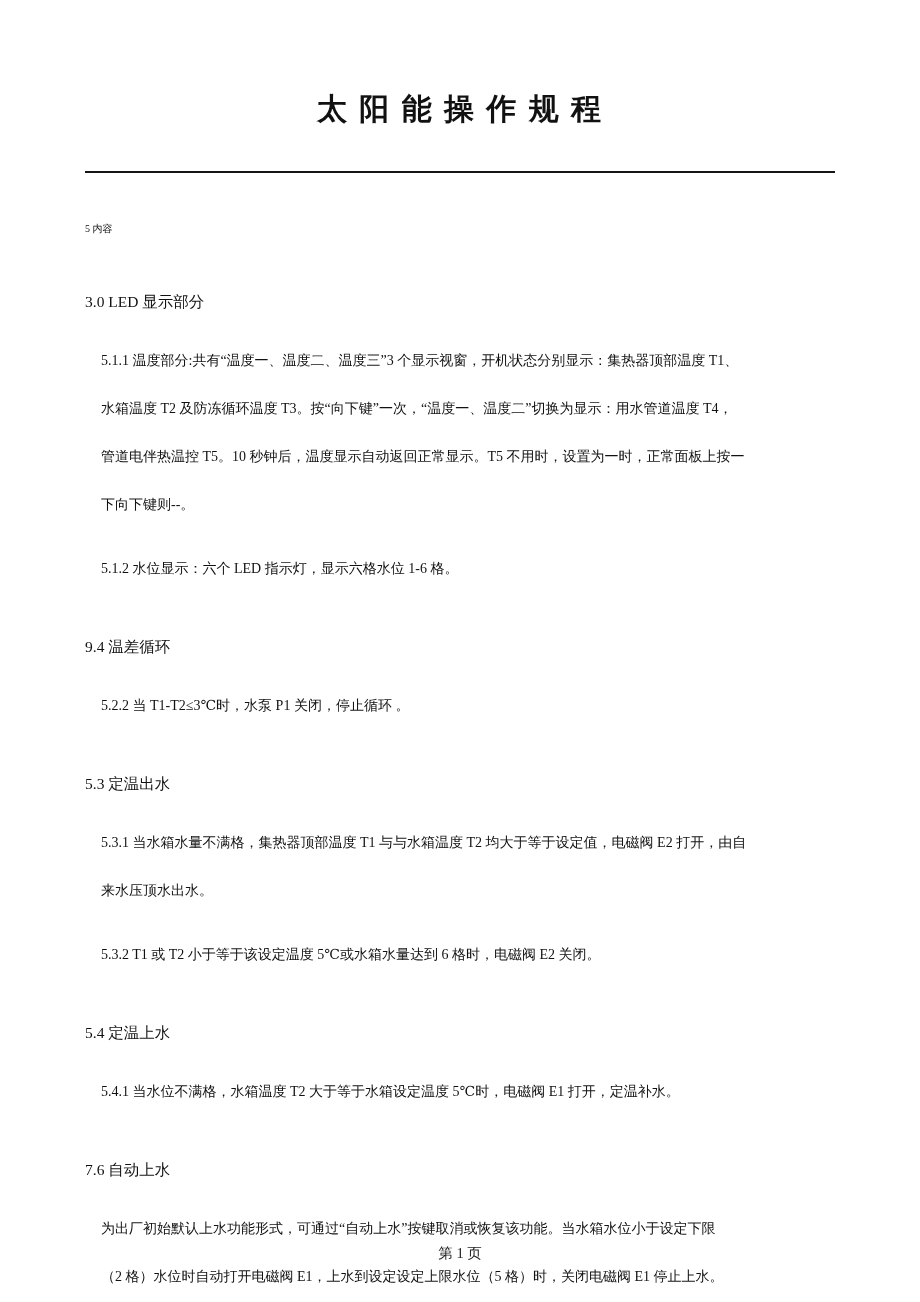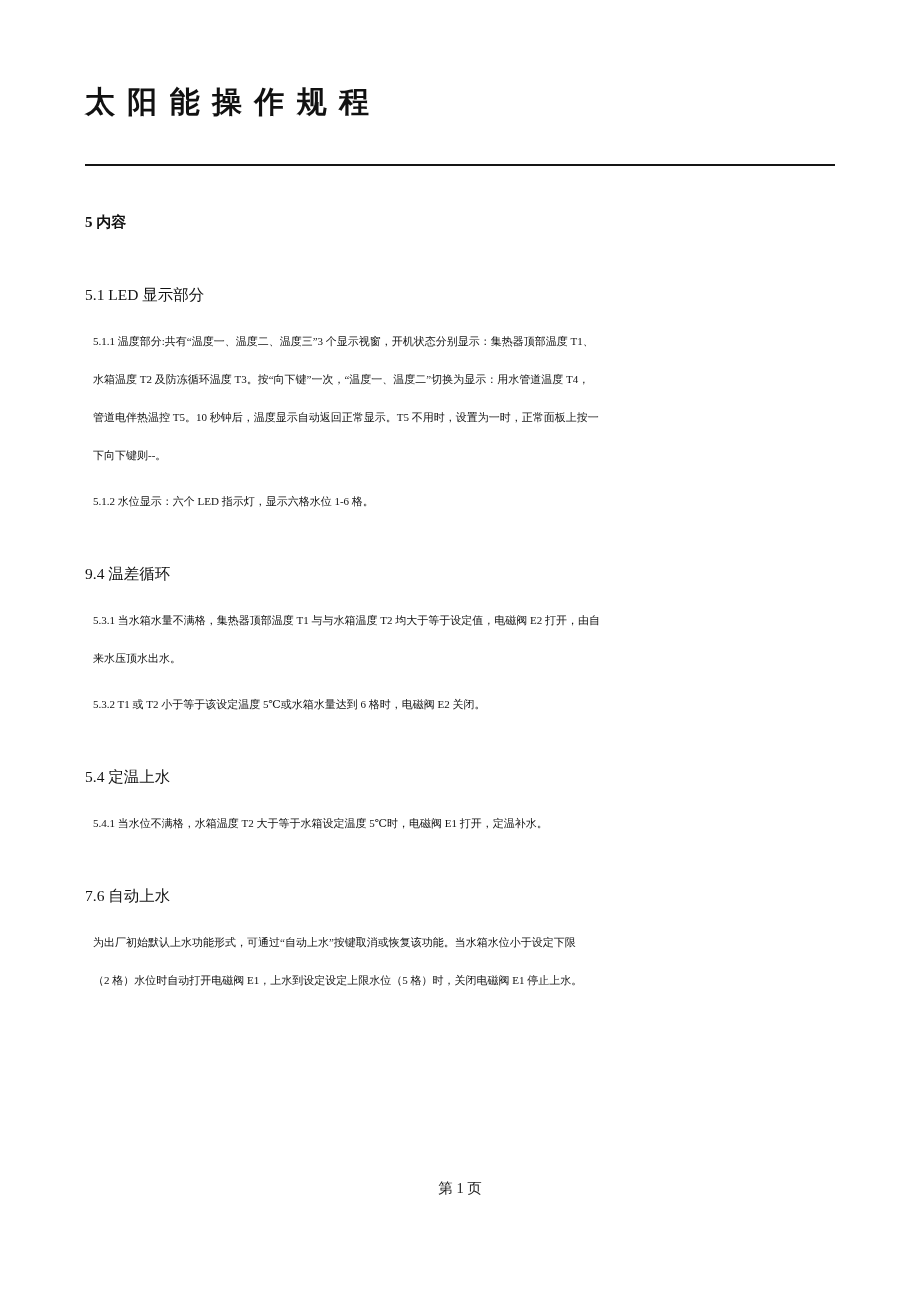--- a/index.html
+++ b/index.html
@@ -13,58 +13,59 @@
     height: 1302px;
     margin: 0 auto;
     box-sizing: border-box;
     padding: 84px 85px 0 85px;
     background: #ffffff;
     color: #111111;
     font-family: "Liberation Serif", "DejaVu Serif", serif;
     overflow: hidden;
   }
   .doc-title {
-    margin: 0;
+    margin: 7px;
     font-family: "Liberation Sans", "DejaVu Sans", sans-serif;
     font-weight: 700;
     font-size: 30px;
     line-height: 36px;
     letter-spacing: 2px;
+    text-align: center;
     white-space: nowrap;
   }
   .title-rule {
     height: 0;
     border: none;
     border-top: 2px solid #151515;
     margin: 44px 0 0 0;
   }
   .content-heading {
     margin: 38px 0 0 0;
-    font-size: 15px;
+    font-size: 10px;
     line-height: 36.5px;
-    font-weight: 700;
+    font-weight: 400;
   }
   .subsection-heading {
     margin: 36.5px 0 0 0;
     font-size: 15.5px;
     line-height: 36.5px;
     font-weight: 400;
   }
   .para {
-    margin: 8px;
-    font-size: 11px;
-    line-height: 38px;
+    margin: 16px;
+    font-size: 14px;
+    line-height: 48px;
     white-space: pre-line;
     text-align: justify;
     text-justify: inter-character;
   }
   .page-footer {
     position: absolute;
     left: 0;
-    top: 1170px;
+    top: 1235px;
     width: 100%;
     text-align: center;
     font-size: 14.5px;
     line-height: 36.5px;
     color: #222222;
   }
 </style>
 </head>
 <body>
 
@@ -72,33 +73,35 @@
 
   <h1 class="doc-title">太 阳 能 操 作 规 程</h1>
 
   <div class="title-rule"></div>
 
   <h2 class="content-heading">5 内容</h2>
 
   <div>
 
     <section>
-      <h3 class="subsection-heading">5.1 LED 显示部分</h3>
+      <h3 class="subsection-heading">3.0 LED 显示部分</h3>
       <p class="para">5.1.1 温度部分:共有“温度一、温度二、温度三”3 个显示视窗，开机状态分别显示：集热器顶部温度 T1、
 水箱温度 T2 及防冻循环温度 T3。按“向下键”一次，“温度一、温度二”切换为显示：用水管道温度 T4，
 管道电伴热温控 T5。10 秒钟后，温度显示自动返回正常显示。T5 不用时，设置为一时，正常面板上按一
 下向下键则--。</p>
       <p class="para">5.1.2 水位显示：六个 LED 指示灯，显示六格水位 1-6 格。</p>
     </section>
 
     <section>
       <h3 class="subsection-heading">9.4 温差循环</h3>
+      <p class="para">5.2.2 当 T1-T2≤3℃时，水泵 P1 关闭，停止循环 。</p>
     </section>
 
     <section>
+      <h3 class="subsection-heading">5.3 定温出水</h3>
       <p class="para">5.3.1 当水箱水量不满格，集热器顶部温度 T1 与与水箱温度 T2 均大于等于设定值，电磁阀 E2 打开，由自
 来水压顶水出水。</p>
       <p class="para">5.3.2 T1 或 T2 小于等于该设定温度 5℃或水箱水量达到 6 格时，电磁阀 E2 关闭。</p>
     </section>
 
     <section>
       <h3 class="subsection-heading">5.4 定温上水</h3>
       <p class="para">5.4.1 当水位不满格，水箱温度 T2 大于等于水箱设定温度 5℃时，电磁阀 E1 打开，定温补水。</p>
     </section>
 

